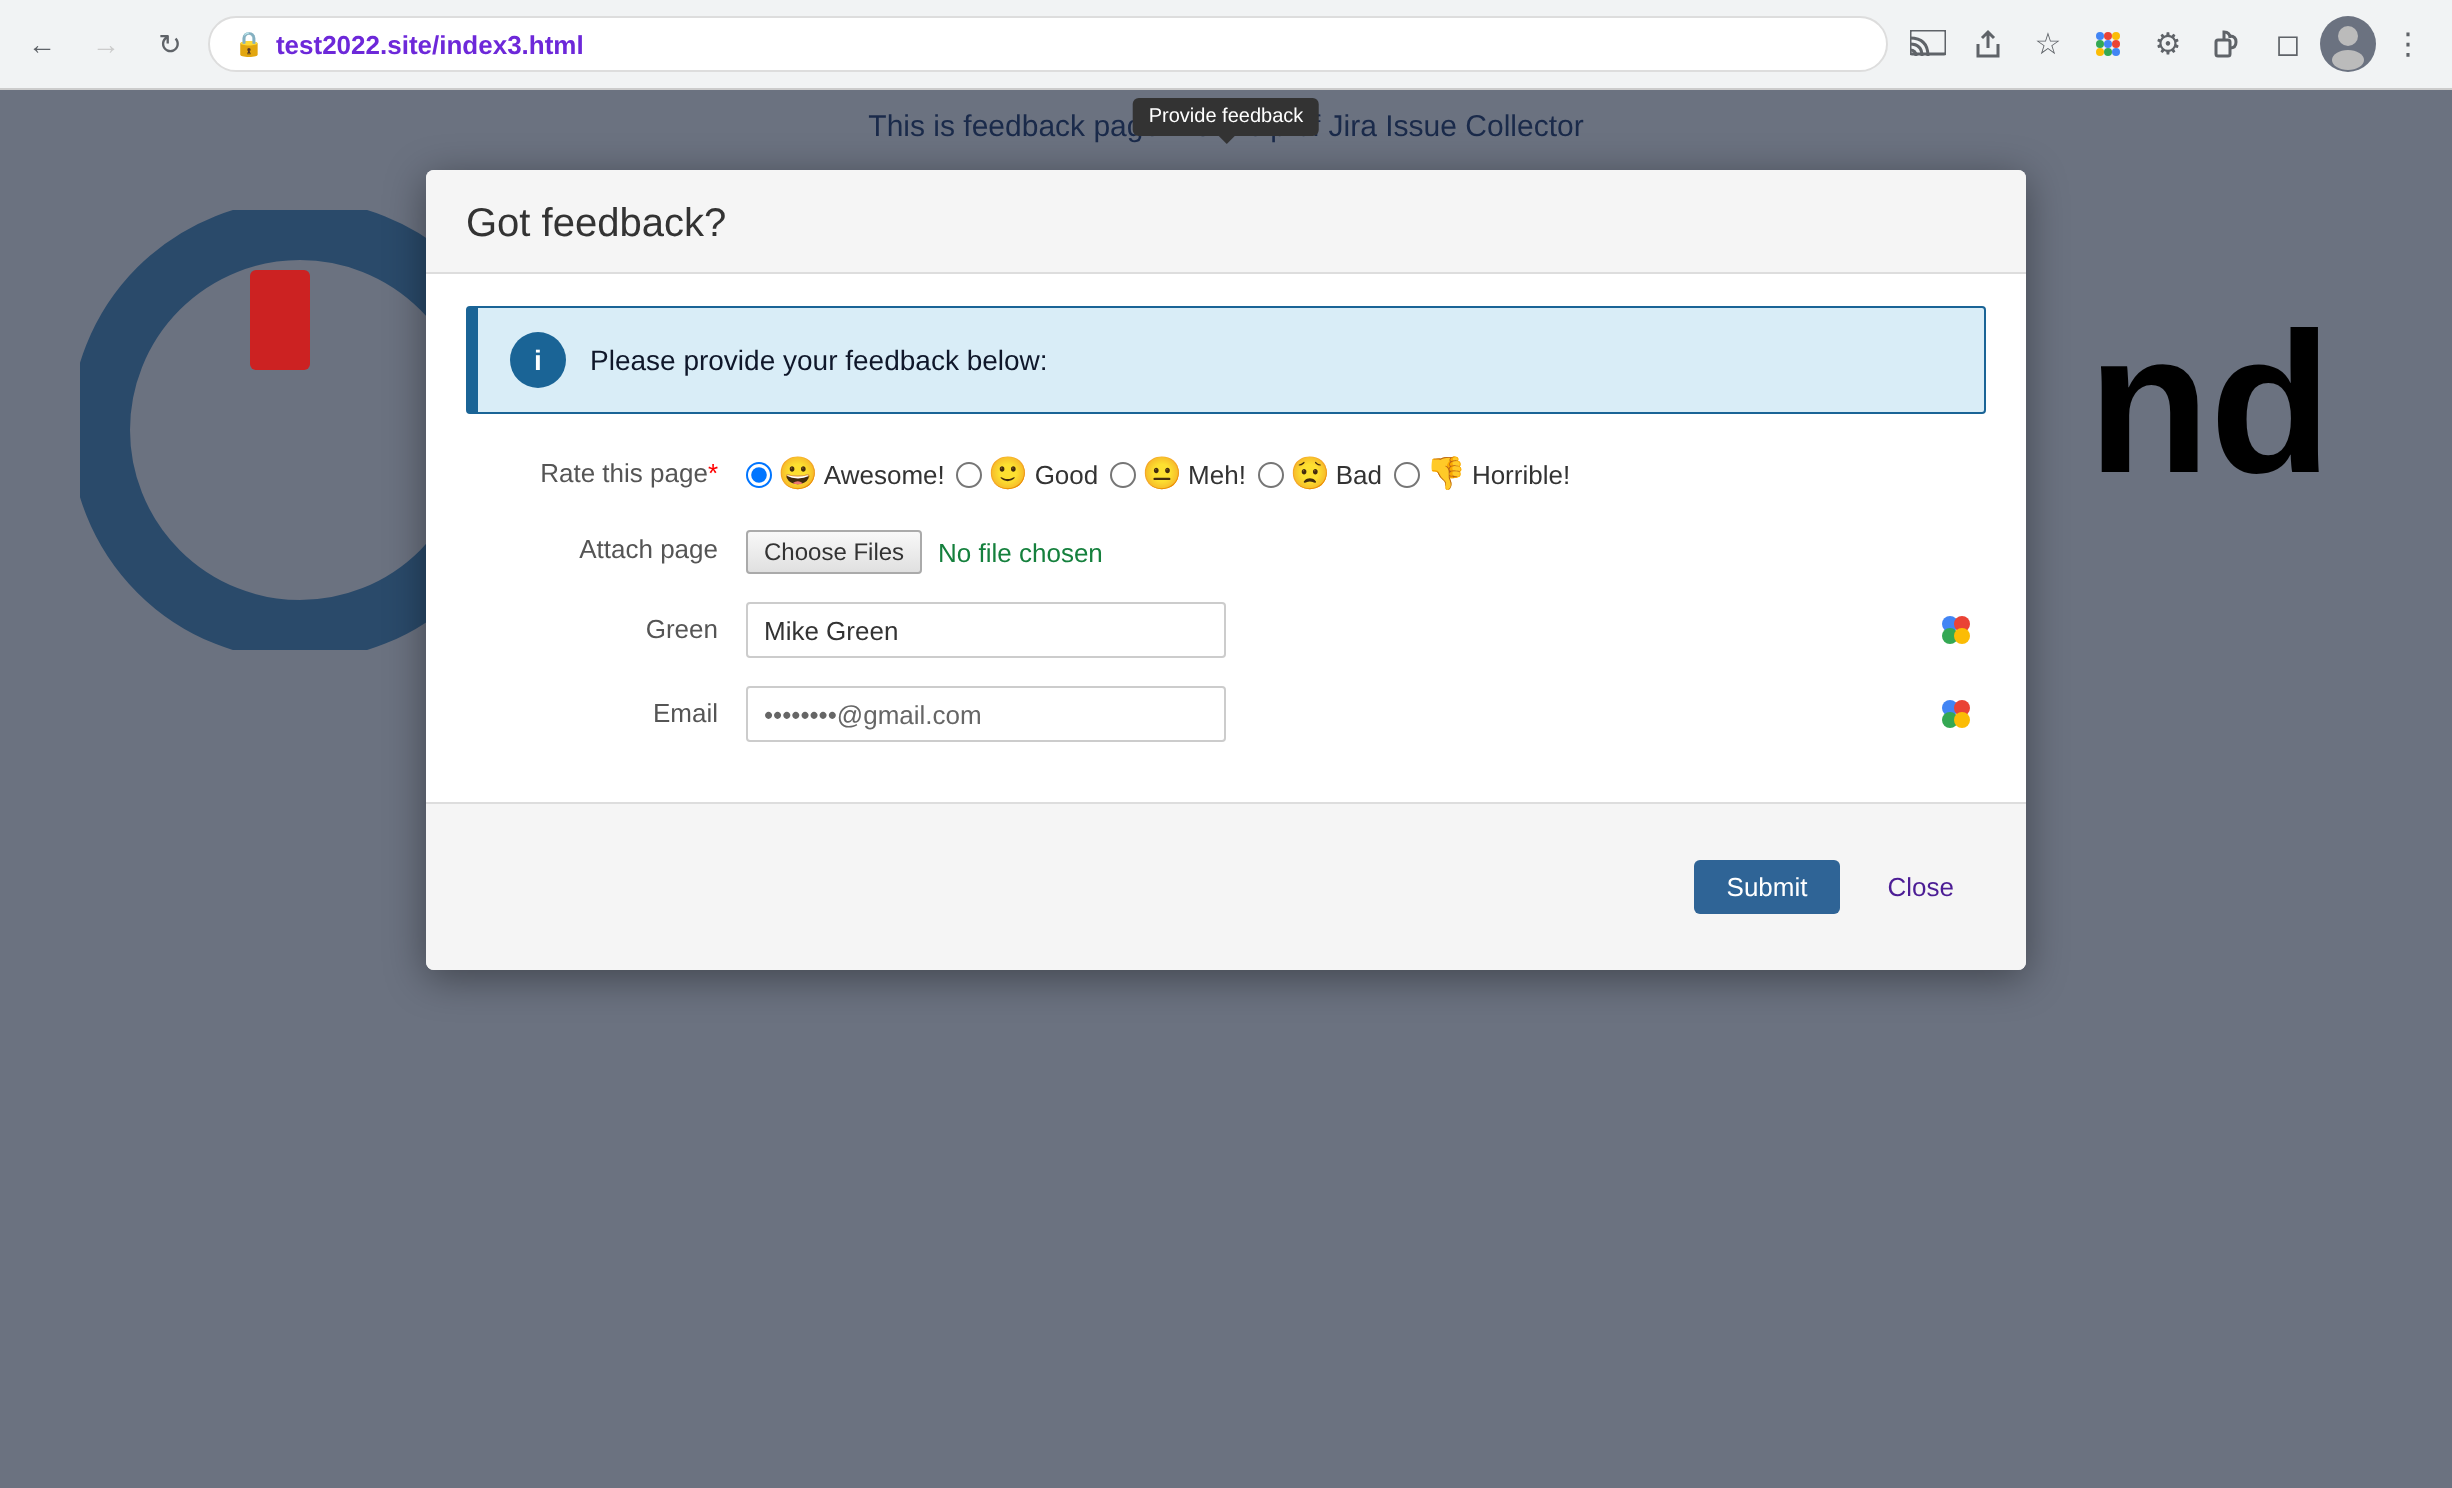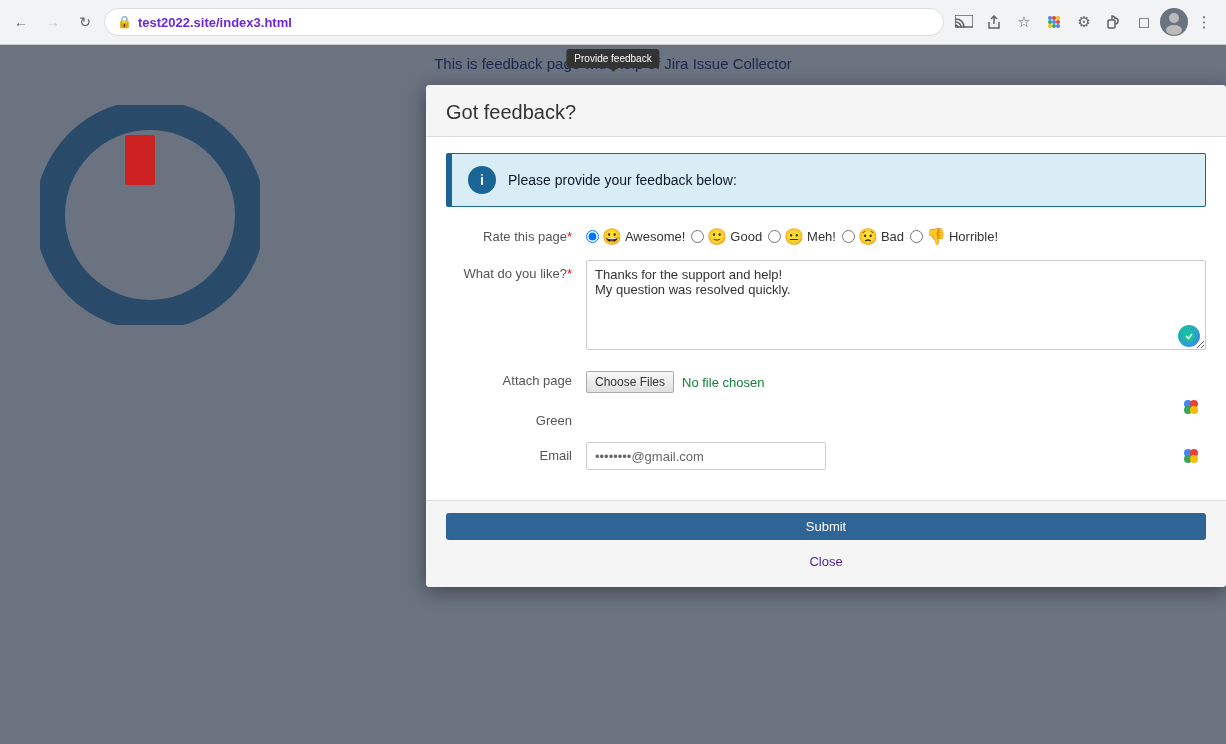--- a/index.html
+++ b/index.html
@@ -90,21 +90,21 @@
       color: #1a2a4a;
     }
 
     
     .nd-text {
       position: absolute;
       right: 60px;
       top: 100px;
       font-size: 100px;
       font-weight: bold;
-      color: #e5e5e5;
+      color: #000000;
     }
 
     
     .provide-feedback-tooltip {
       position: absolute;
       top: 4px;
       left: 50%;
       transform: translateX(-50%);
       background: #333;
       color: #fff;
@@ -123,21 +123,21 @@
       border: 4px solid transparent;
       border-top-color: #333;
     }
 
     
     .modal-overlay {
       position: absolute;
       top: 0; left: 0; right: 0; bottom: 0;
       display: flex;
       align-items: flex-start;
-      justify-content: flex-end;
+      justify-content: center;
       padding-top: 40px;
     }
 
     
     .modal {
       width: 800px;
       background: #f5f5f5;
       border-radius: 4px;
       box-shadow: 0 4px 20px rgba(0,0,0,0.4);
       overflow: hidden;
@@ -324,27 +324,26 @@
       display: flex; align-items: center; justify-content: center;
     }
 
     
     .cross-icon-svg {
       width: 16px; height: 16px;
     }
 
     
     .modal-footer {
-      padding: 12px 20px;
+      padding: 28px 20px;
       background: #f5f5f5;
       display: flex;
       justify-content: flex-end;
       gap: 8px;
       border-top: 1px solid #ddd;
-      flex-direction: column;
     }
 
     .btn-submit {
       padding: 6px 16px;
       background: #2f6496;
       color: #fff;
       border: none;
       border-radius: 3px;
       font-size: 13px;
       cursor: pointer;
@@ -508,53 +507,37 @@
             </label>
 
             <label class="rating-option">
               <input type="radio" name="rating" value="horrible" style="">
               <span class="emoji">👎</span>
               <span>Horrible!</span>
             </label>
           </div>
         </div>
 
-        <div class="form-row">
-          <div class="form-label">
-            <span>What do you like?</span><span class="required">*</span>
-          </div>
-          <div class="form-control-area">
-            <div class="textarea-wrapper">
-              <textarea class="feedback-textarea" style="">Thanks for the support and help!
-My question was resolved quickly.</textarea>
-              <div class="grammarly-icon">
-                <svg width="14" height="14" viewBox="0 0 14 14">
-                  <circle cx="7" cy="7" r="6" fill="#15C39A"></circle>
-                  <path d="M4 7 L6.5 9.5 L10 5" fill="none" stroke="white" stroke-width="1.5"></path>
-                </svg>
-              </div>
-            </div>
-          </div>
-        </div>
 
 
         <div class="form-row">
           <div class="form-label">Attach page</div>
           <div class="form-control-area">
             <div class="file-input-row">
               <button class="choose-files-btn">Choose Files</button>
               <span class="no-file-text">No file chosen</span>
             </div>
           </div>
         </div>
 
         <div class="form-row">
           <div class="form-label">Green</div>
           <div class="form-control-area">
             <div class="text-input-wrapper">
+              <input type="text" class="text-input" value="Mike Green" style="">
               <div class="input-icon">
                 <svg class="cross-icon-svg" viewBox="0 0 16 16">
                   <circle cx="5" cy="5" r="4" fill="#4285F4"></circle>
                   <circle cx="11" cy="5" r="4" fill="#EA4335"></circle>
                   <circle cx="5" cy="11" r="4" fill="#34A853"></circle>
                   <circle cx="11" cy="11" r="4" fill="#FBBC05"></circle>
                 </svg>
               </div>
             </div>
           </div>

